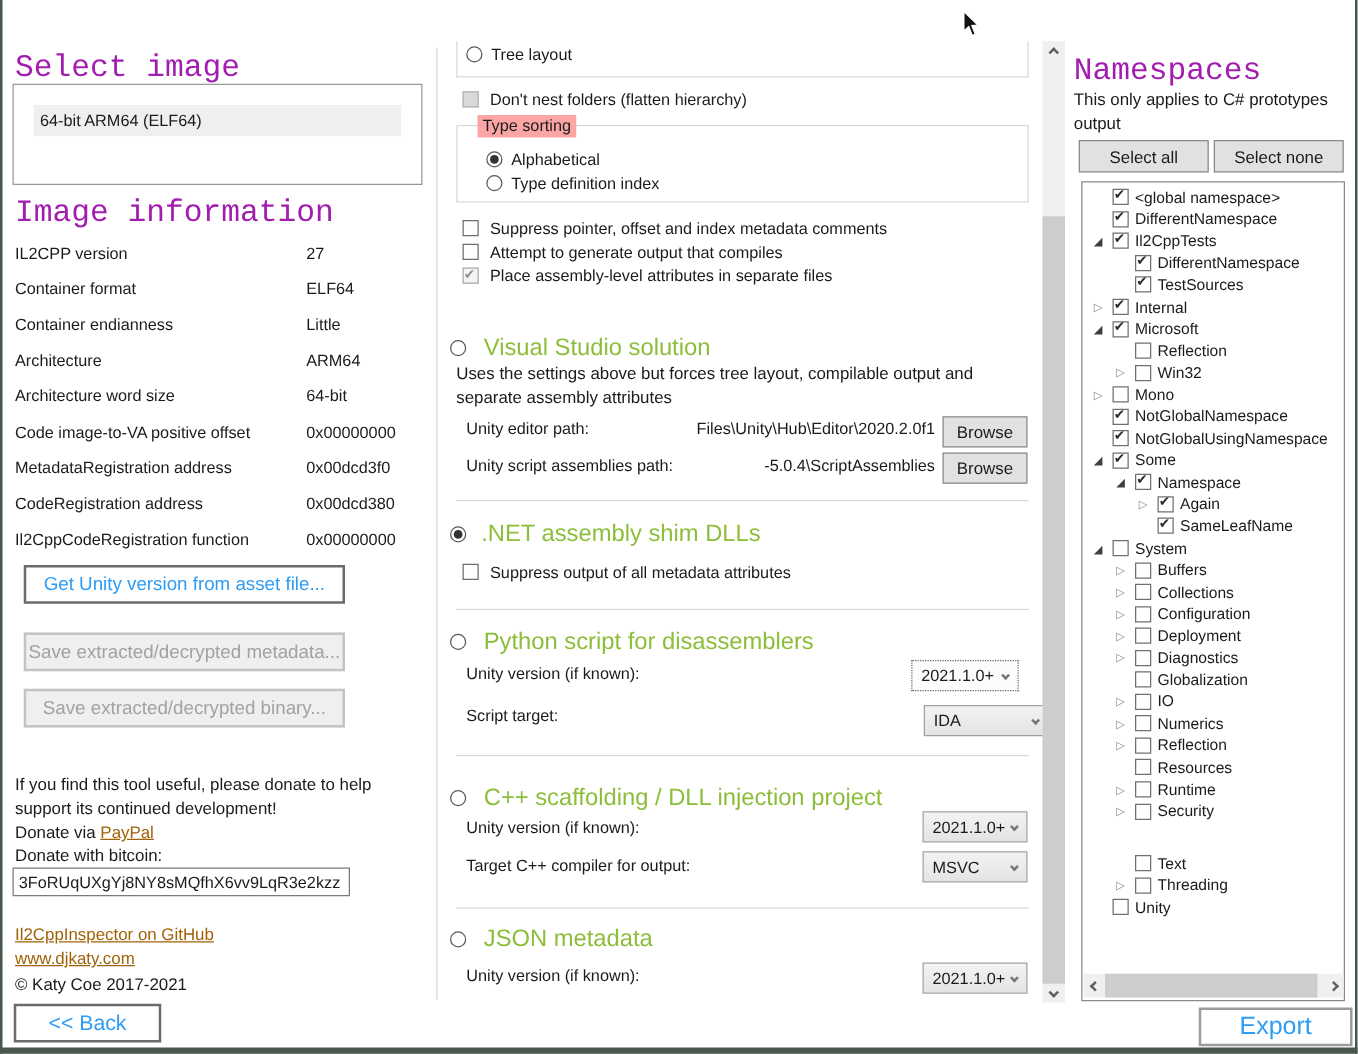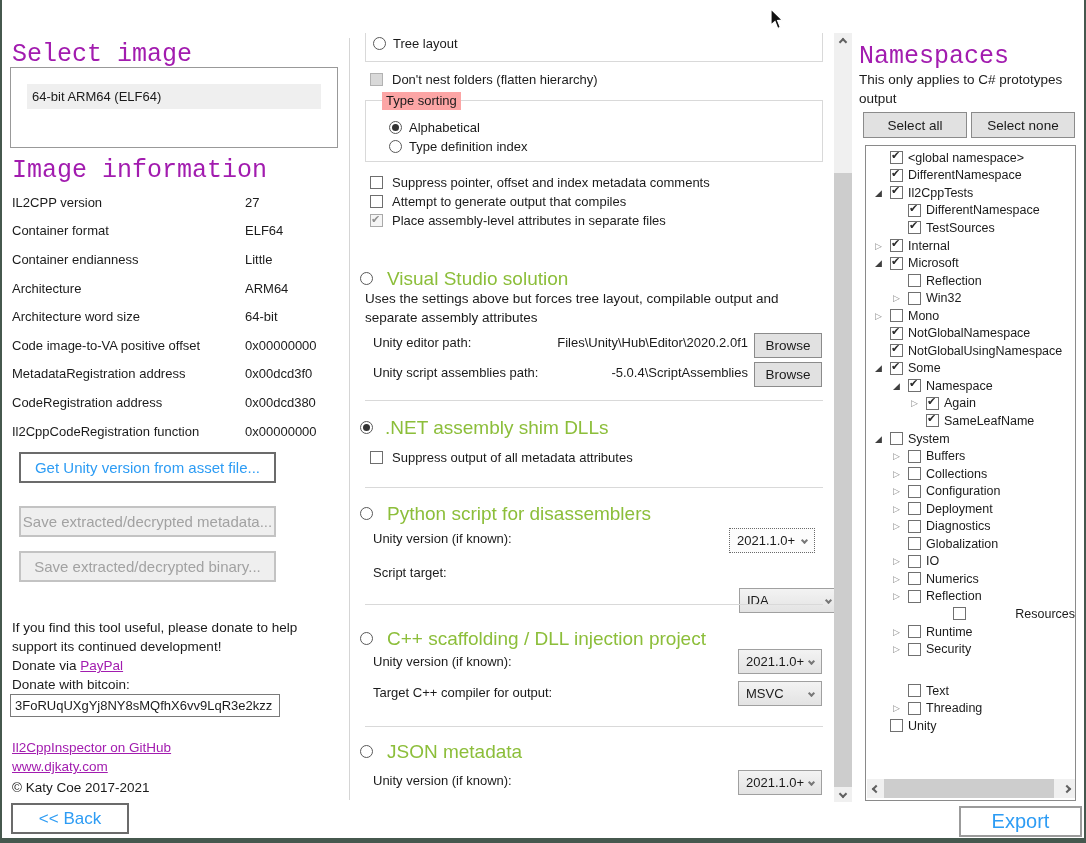--- a/index.html
+++ b/index.html
@@ -15,21 +15,21 @@
   .winbtns { position:absolute; right:0; top:0; height:32px; display:flex; }
   .winbtn { width:46px; height:32px; display:flex; align-items:center; justify-content:center;
             color:#f2f4f3; font-size:14px; }
   .winbtn.close { font-size:18px; }
   
   .abs { position:absolute; }
   .h-blue { font-size:25px; color:#a21caf;font-family:Liberation Mono, monospace; }
   .h-green { font-size:19px; color:#8cbe3a; }
   .lbl { font-size:13px; color:#1b1b1b; line-height:18px; }
   .small { font-size:13.5px; line-height:19px; }
-  a, .link { color:#a21caf; text-decoration:underline; font-size:13.5px; }
+  a, .link { color:#a16207; text-decoration:underline; font-size:13.5px; }
   .btn { display:flex; align-items:center; justify-content:center; background:#fff; cursor:default; }
   .btn.primary { border:2px solid #6b6b6b; color:#2d9cf4; }
   .btn.disabled { border:2px solid #c3c3c3; background:#efefef; color:#a2a2a2; }
   .btn.std { border:1px solid #8b8b8b; background:#e1e1e1; color:#1b1b1b; font-size:13.5px; }
   .tbox { border:1px solid #7a7a7a; background:#fff; font-size:13px; display:flex; align-items:center; padding:0 4px; }
   
   .radio { width:13px; height:13px; border:1px solid #595959; border-radius:50%; background:#fff; position:absolute; }
   .radio.sel::after { content:""; position:absolute; left:2px; top:2px; width:7px; height:7px; border-radius:50%; background:#333; }
   .cb { width:13px; height:13px; border:1px solid #6e6e6e; background:#fff; position:absolute; }
   .cb.graybox { background:#d9d9d9; border-color:#b2b2b2; }
@@ -194,21 +194,21 @@
   <div class="sep" style="left:363px;top:487px;width:458px"></div>
 
   <span class="radio" style="left:358px;top:507px"></span>
   <div class="abs h-green" style="left:385px;top:503px">Python script for disassemblers</div>
   <div class="abs lbl" style="left:371px;top:530px">Unity version (if known):</div>
   <div class="combo focused" style="left:727px;top:528px;width:86px">
     <span>2021.1.0+</span>
       <span class="chev down sm"></span>
   </div>
   <div class="abs lbl" style="left:371px;top:564px">Script target:</div>
-  <div class="combo" style="left:737px;top:588px;width:100px">
+  <div class="combo" style="left:737px;top:564px;width:100px">
     <span>IDA</span>
       <span class="chev down sm"></span>
   </div>
 
   <div class="sep" style="left:363px;top:604px;width:458px"></div>
 
   <span class="radio" style="left:358px;top:632px"></span>
   <div class="abs h-green" style="left:385px;top:628px">C++ scaffolding / DLL injection project</div>
   <div class="abs lbl" style="left:371px;top:653px">Unity version (if known):</div>
   <div class="combo" style="left:736px;top:649px;width:84px">
@@ -372,21 +372,21 @@
         <div class="trow" style="padding-left: 27px;">
           <span class="texp col">▷</span>
           <span class="tcb"></span>
           <span class="tlabel">Numerics</span>
         </div>
         <div class="trow" style="padding-left: 27px;">
           <span class="texp col">▷</span>
           <span class="tcb"></span>
           <span class="tlabel">Reflection</span>
         </div>
-        <div class="trow" style="padding-left: 27px; justify-content: space-between;">
+        <div class="trow" style="padding-left: 27px;">
           <span class="texp"></span>
           <span class="tcb"></span>
           <span class="tlabel">Resources</span>
         </div>
         <div class="trow" style="padding-left: 27px;">
           <span class="texp col">▷</span>
           <span class="tcb"></span>
           <span class="tlabel">Runtime</span>
         </div>
         <div class="trow" style="padding-left: 27px;">

